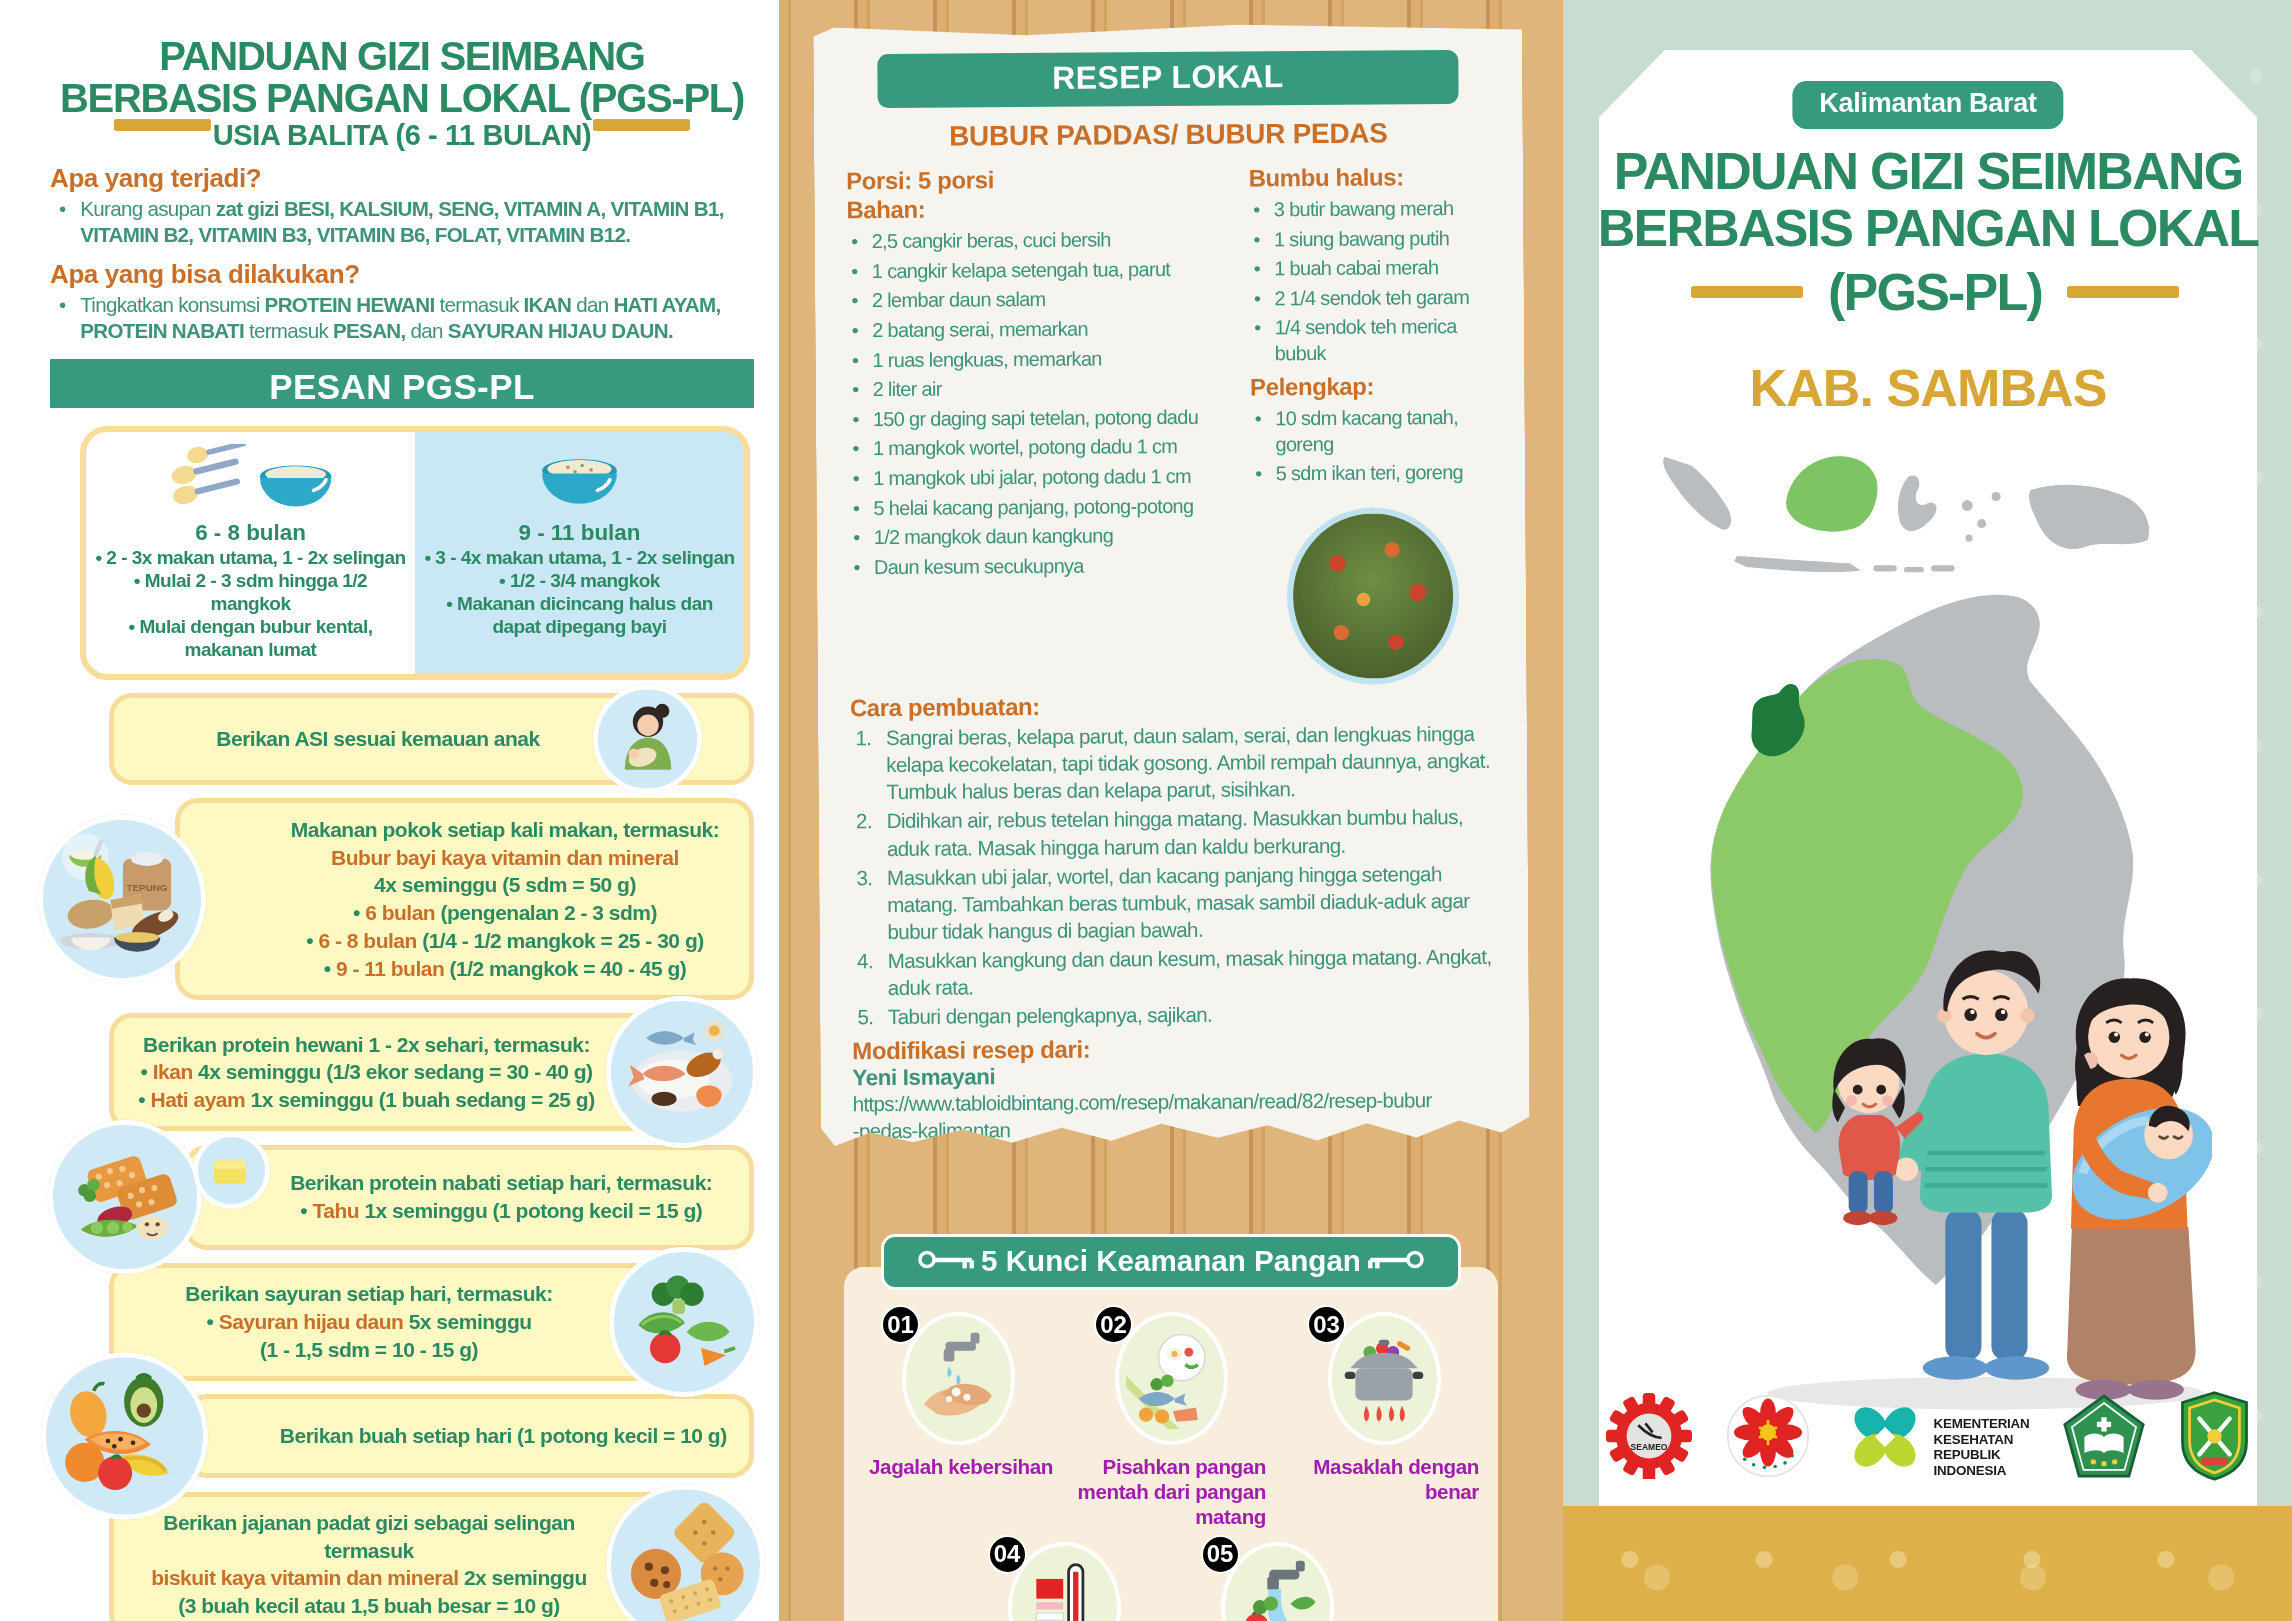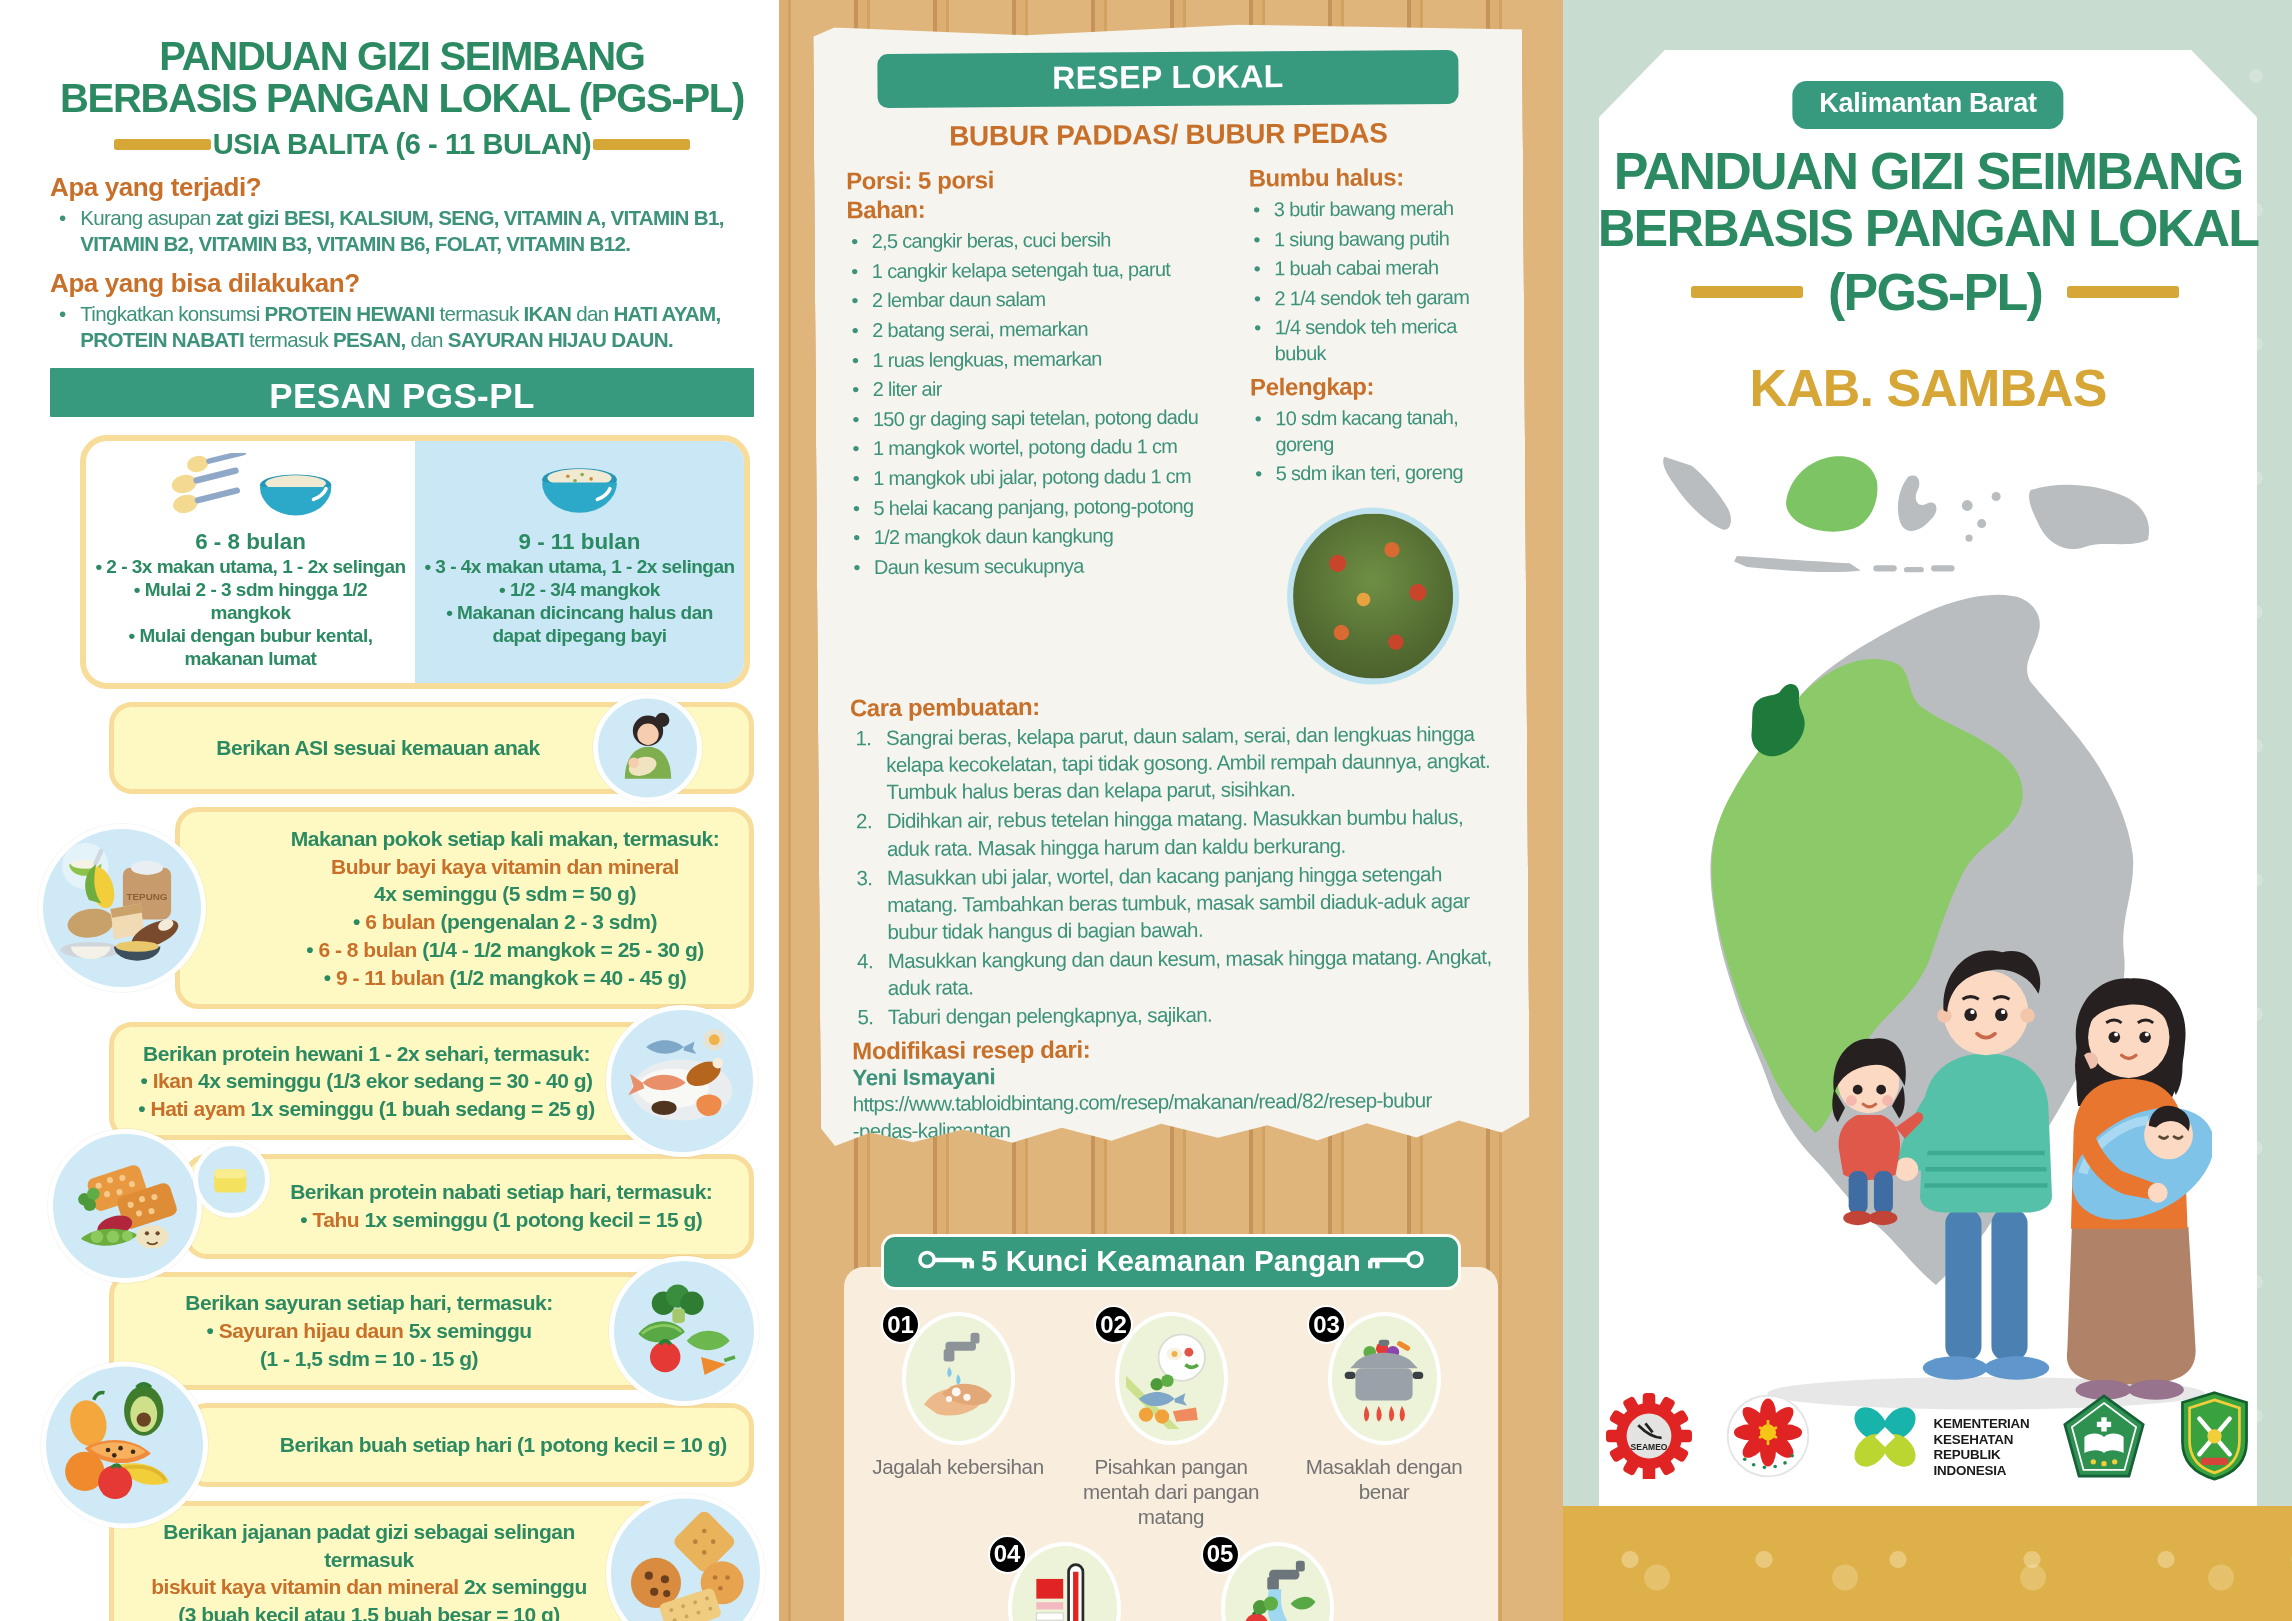--- a/index.html
+++ b/index.html
@@ -2,21 +2,21 @@
 <html style="font-size:14.3px"><head>
 <meta charset="utf-8">
 <style>
   * { margin:0; padding:0; box-sizing:border-box; }
   html,body { width:2293px; height:1621px; }
   body { font-family:"Liberation Sans", sans-serif; background:#ffffff; overflow:hidden; position:relative; }
 
   
   .panel-left { position:absolute; left:0; top:0; width:779px; height:1621px; background:#ffffff; padding:36px 25px 0 50px; overflow:hidden; }
   .left-title { color:#2c8a63; font-size:40px; font-weight:700; text-align:center; line-height:1.04; letter-spacing:-1.3px; }
-  .subtitle-row { display:flex; align-items:center; justify-content:center; gap:2px; margin-top:9px; }
+  .subtitle-row { display:flex; align-items:flex-start; justify-content:center; gap:2px; margin-top:0; }
   .gold-dash { width:97px; height:11.6px; background:#d6a637; border-radius:2.7px; }
   .left-sub { color:#2c8a63; font-size:29px; font-weight:700; letter-spacing:-0.4px; }
   .qh { color:#c8702a; font-size:26px; font-weight:700; margin-top:10.7px; letter-spacing:-0.4px; }
   ul.qa { list-style:none; margin:1.8px 0 0 7.2px; }
   ul.qa li { position:relative; padding-left:23px; color:#3c927a; font-size:20.6px; line-height:1.28; letter-spacing:-0.7px; }
   ul.qa li::before { content:"•"; position:absolute; left:1.8px; }
   ul.qa b { font-weight:700; }
   .pesan-bar { margin-top:14.3px; background:#37997e; color:#fff; font-weight:700; text-align:center; font-size:35px; padding:8px 0 1px; border-radius:1px; letter-spacing:0.4px; }
 
   .age-box { display:flex; margin:18px 0 0 30px; width:670px; border:6.3px solid #f8dc99; border-radius:27px; overflow:hidden; background:#fff; }
@@ -67,21 +67,21 @@
   .url { color:#3c927a; font-size:20.6px; letter-spacing:-0.7px; line-height:1.3; }
 
   .kunci-wrap { position:absolute; left:0; top:1234px; width:100%; }
   .kunci-header { position:relative; z-index:2; width:580px; margin:0 auto; background:#37997e; border:3.6px solid #fefcf6; color:#fff; font-size:29.6px; font-weight:700; text-align:center; border-radius:14.3px; padding:7.2px 0 9px; display:flex; align-items:center; justify-content:center; gap:6px; }
   .kunci-box { width:654px; margin:-23px auto 0; background:#f9eede; border-radius:19.7px; padding:45px 12.5px 14.3px; position:relative; z-index:1; }
   .krow { display:flex; justify-content:center; align-items:flex-start; gap:23px; }
   .krow.r2 { margin-top:12.5px; }
   .kitem { width:190px; text-align:center; position:relative; }
   .koval { width:113px; height:133px; border-radius:50%; background:#edf3d8; border:4.5px solid #fff; margin:0 auto; display:flex; align-items:center; justify-content:center; position:relative; }
   .knum { position:absolute; left:18px; top:-7.2px; width:39px; height:39px; border-radius:50%; background:#000000; border:2.7px solid #fff; color:#fff; font-weight:700; font-size:24px; display:flex; align-items:center; justify-content:center; z-index:3; }
-  .klabel { margin-top:9px; color:#737373; font-weight:400; font-size:20.6px; line-height:1.22; letter-spacing:-0.4px; }
+  .klabel { margin-top:9px; color:#a21caf; font-weight:700; font-size:20.6px; line-height:1.22; letter-spacing:-0.4px;text-align:right; }
 
   
   .panel-right { position:absolute; left:1563px; top:0; width:730px; height:1621px; background:#c9dcd0; overflow:hidden;
   }
   .panel-right::before { content:""; position:absolute; inset:0;
     background-image:
       radial-gradient(circle, rgba(255,255,255,0.22) 6.3px, transparent 7.2px),
       radial-gradient(circle, rgba(255,255,255,0.15) 10.7px, transparent 11.6px);
     background-size:152px 134px, 215px 188px; background-position:9px 9px, 72px 54px; }
   .sheet { position:absolute; left:36px; top:50px; width:658px; height:1460px; background:#ffffff;

